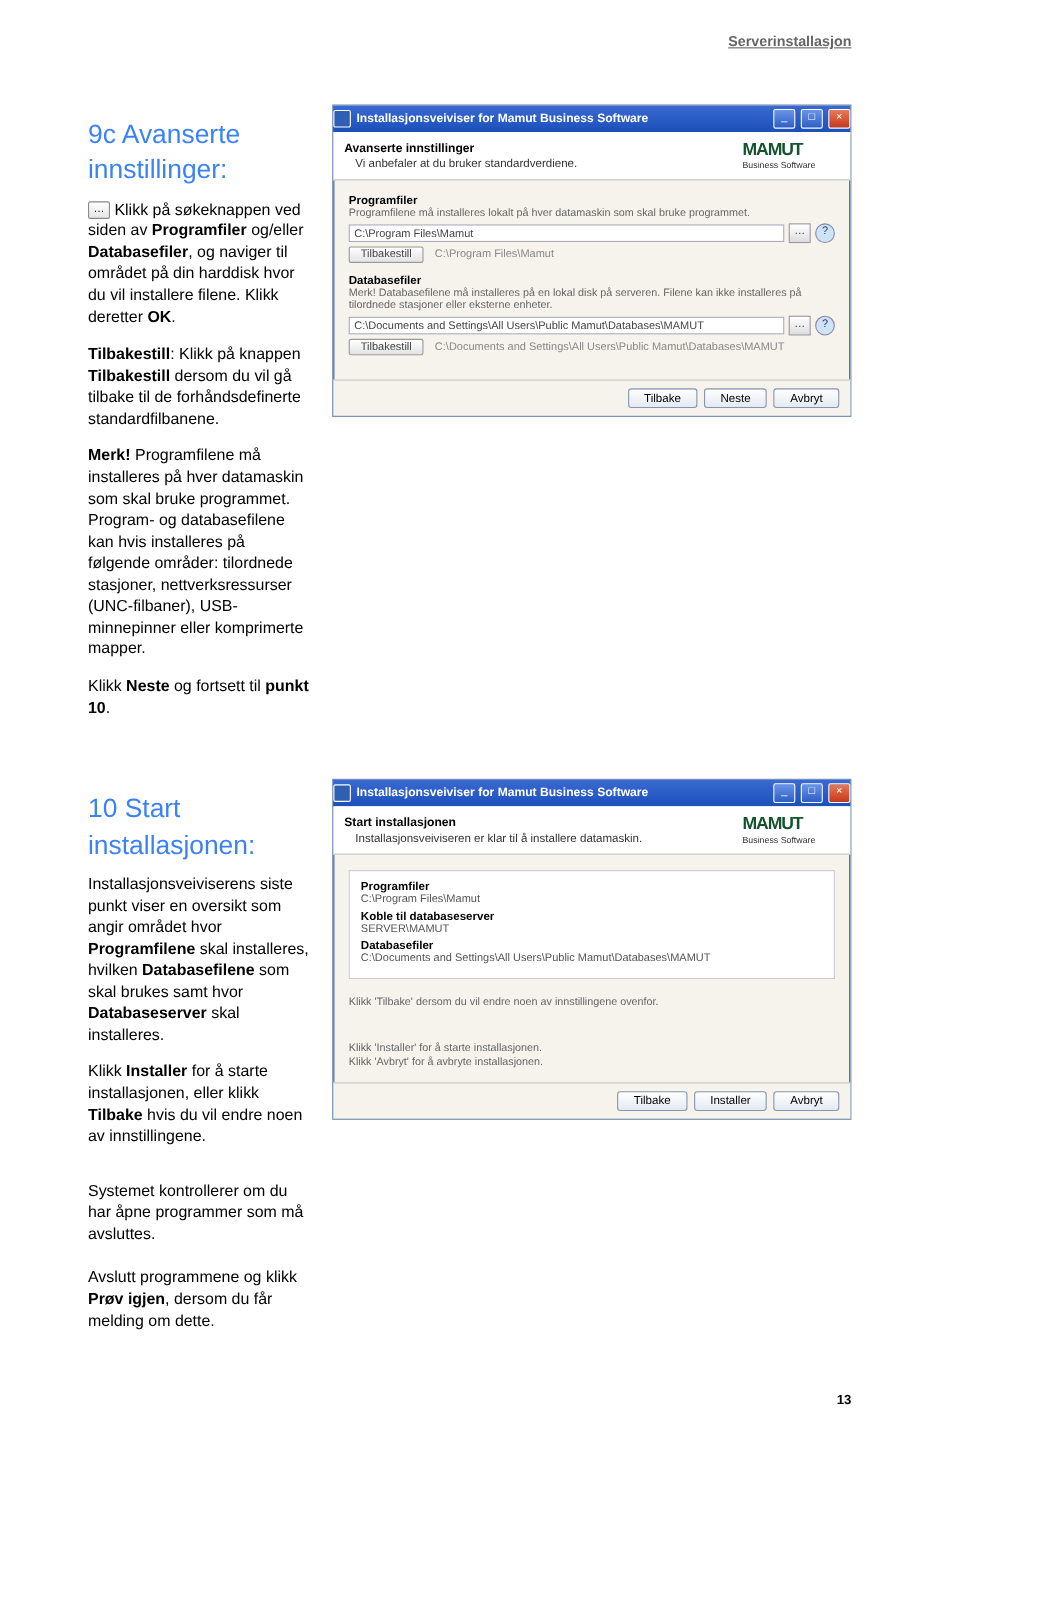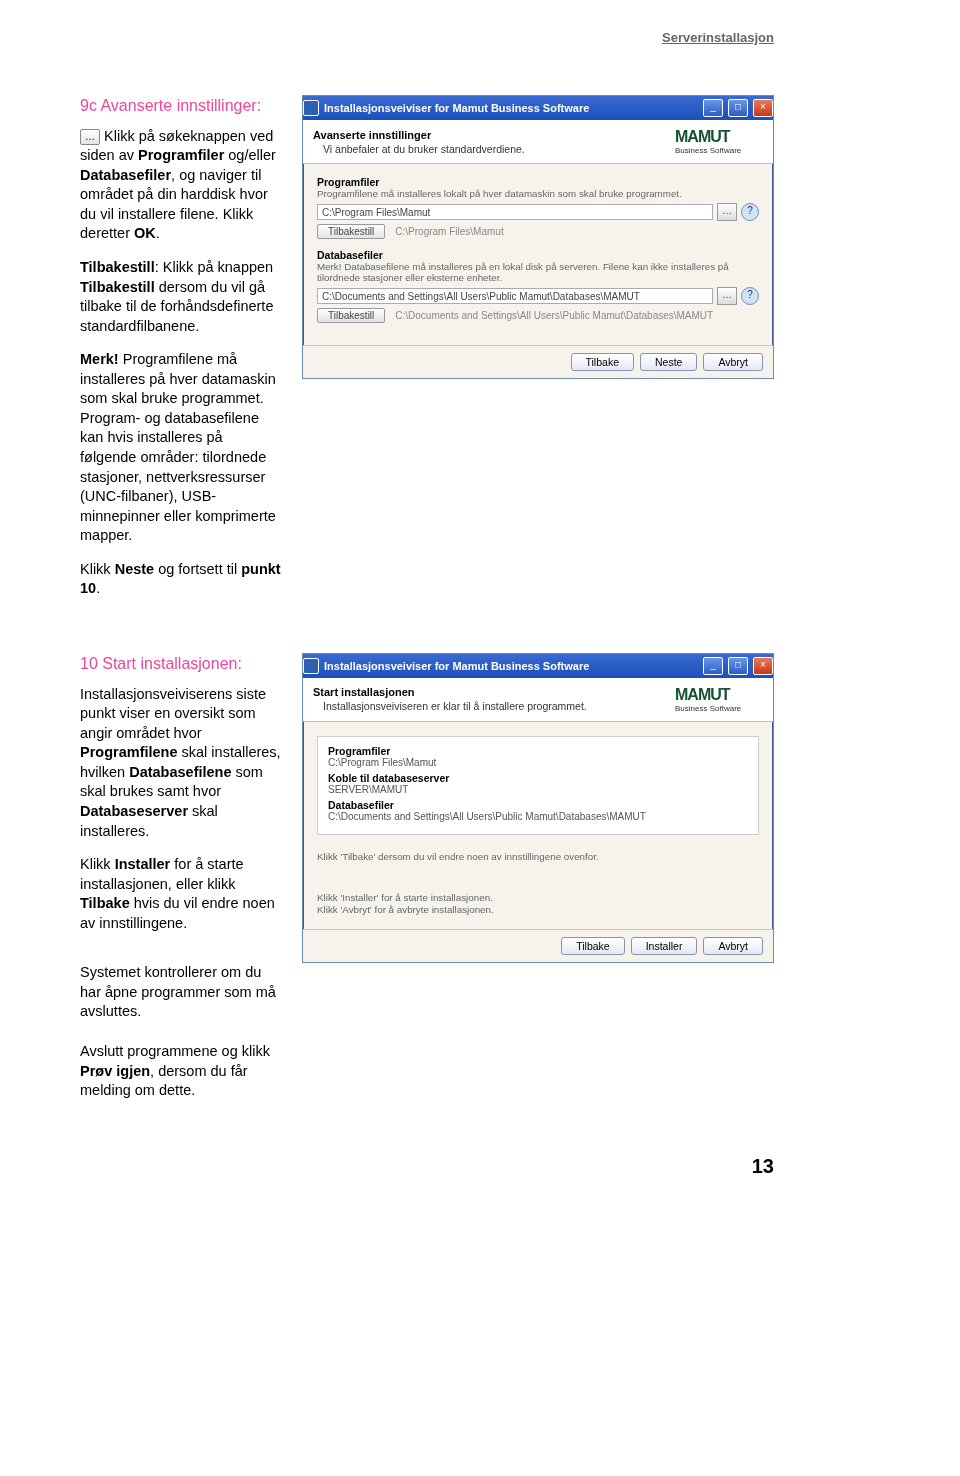--- a/index.html
+++ b/index.html
@@ -33,24 +33,24 @@
   .left-col {
     width: 340px;
     font-size: 14.5px;
     line-height: 1.35;
   }
   .right-col {
     flex: 1 1 auto;
   }
   .section-head {
     font-family: Arial, sans-serif;
-    font-size: 16px;
+    font-size: 24px;
     font-weight: normal;
-    color: #ec4899;
-    margin: 0 0 10px 0;
+    color: #3b82f6;
+    margin: 12px 0 10px 0;
   }
   .para { margin: 0 0 14px 0; }
   .small-btn {
     display: inline-block;
     border: 1px solid #888;
     background: linear-gradient(#fff,#e5e5e5);
     border-radius: 2px;
     font-size: 10px;
     padding: 0 4px;
     line-height: 14px;
@@ -159,21 +159,21 @@
   }
   .summ-label { font-weight:bold; font-size:10.5px; color:#000; }
   .summ-val { font-size:10px; color:#555; margin-bottom:4px; }
 
   .note-block {
     font-size:9.8px; color:#666; margin-top:16px; line-height:1.3;
   }
   .note-block .gap { height:28px; }
 
   .page-num {
-    text-align:right; font-size:20px; font-weight:bold; margin-top:40px;
+    text-align:right; font-size:12px; font-weight:bold; margin-top:40px;
   }
 </style>
 </head>
 <body>
 
 <div class="page">
 
   <div class="header-right">Serverinstallasjon</div>
 
   <div class="two-col">
@@ -277,21 +277,21 @@
         <div class="titlebar">
           <div class="ticon"></div>
           <div class="title">Installasjonsveiviser for Mamut Business Software</div>
           <div class="win-btn">_</div>
           <div class="win-btn">□</div>
           <div class="win-btn close">×</div>
         </div>
         <div class="wiz-header">
           <div class="wh-text">
             <div class="wh-title">Start installasjonen</div>
-            <div class="wh-sub">Installasjonsveiviseren er klar til å installere programmet.</div>
+            <div class="wh-sub">Installasjonsveiviseren er klar til å installere datamaskin.</div>
           </div>
           <div class="logo">
             <span class="globe">MAMUT</span>
             <span class="small">Business Software</span>
           </div>
         </div>
         <div class="wiz-body">
           <div class="summary">
             <div class="summ-label">Programfiler</div>
             <div class="summ-val">C:\Program Files\Mamut</div>

